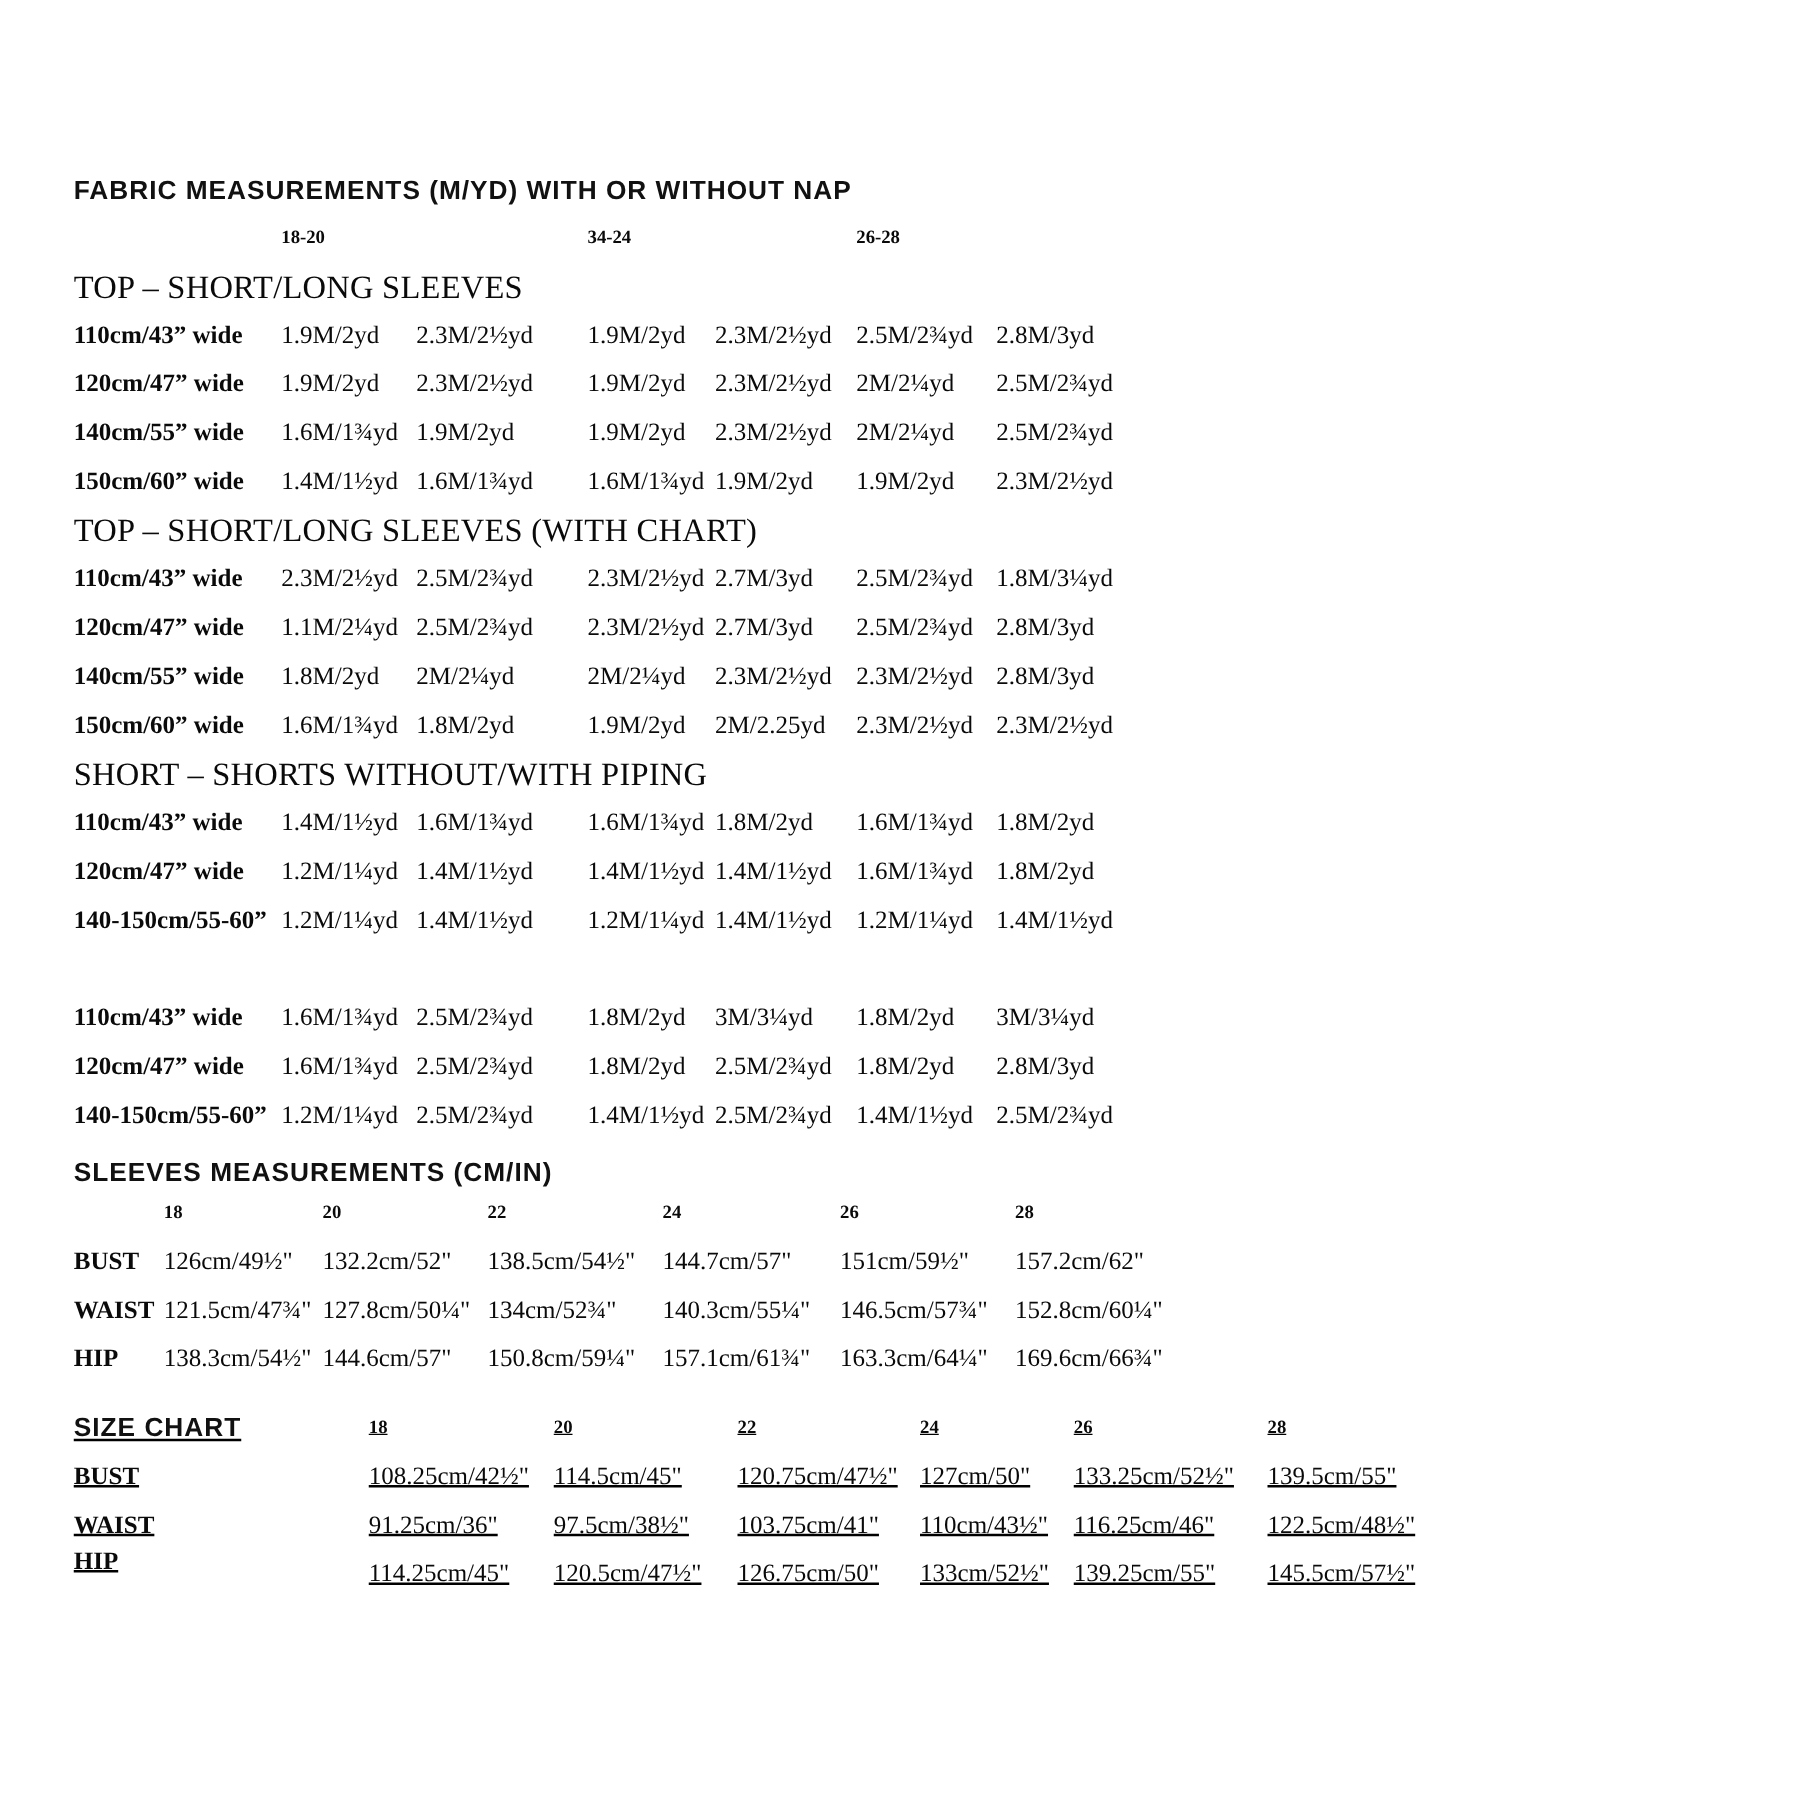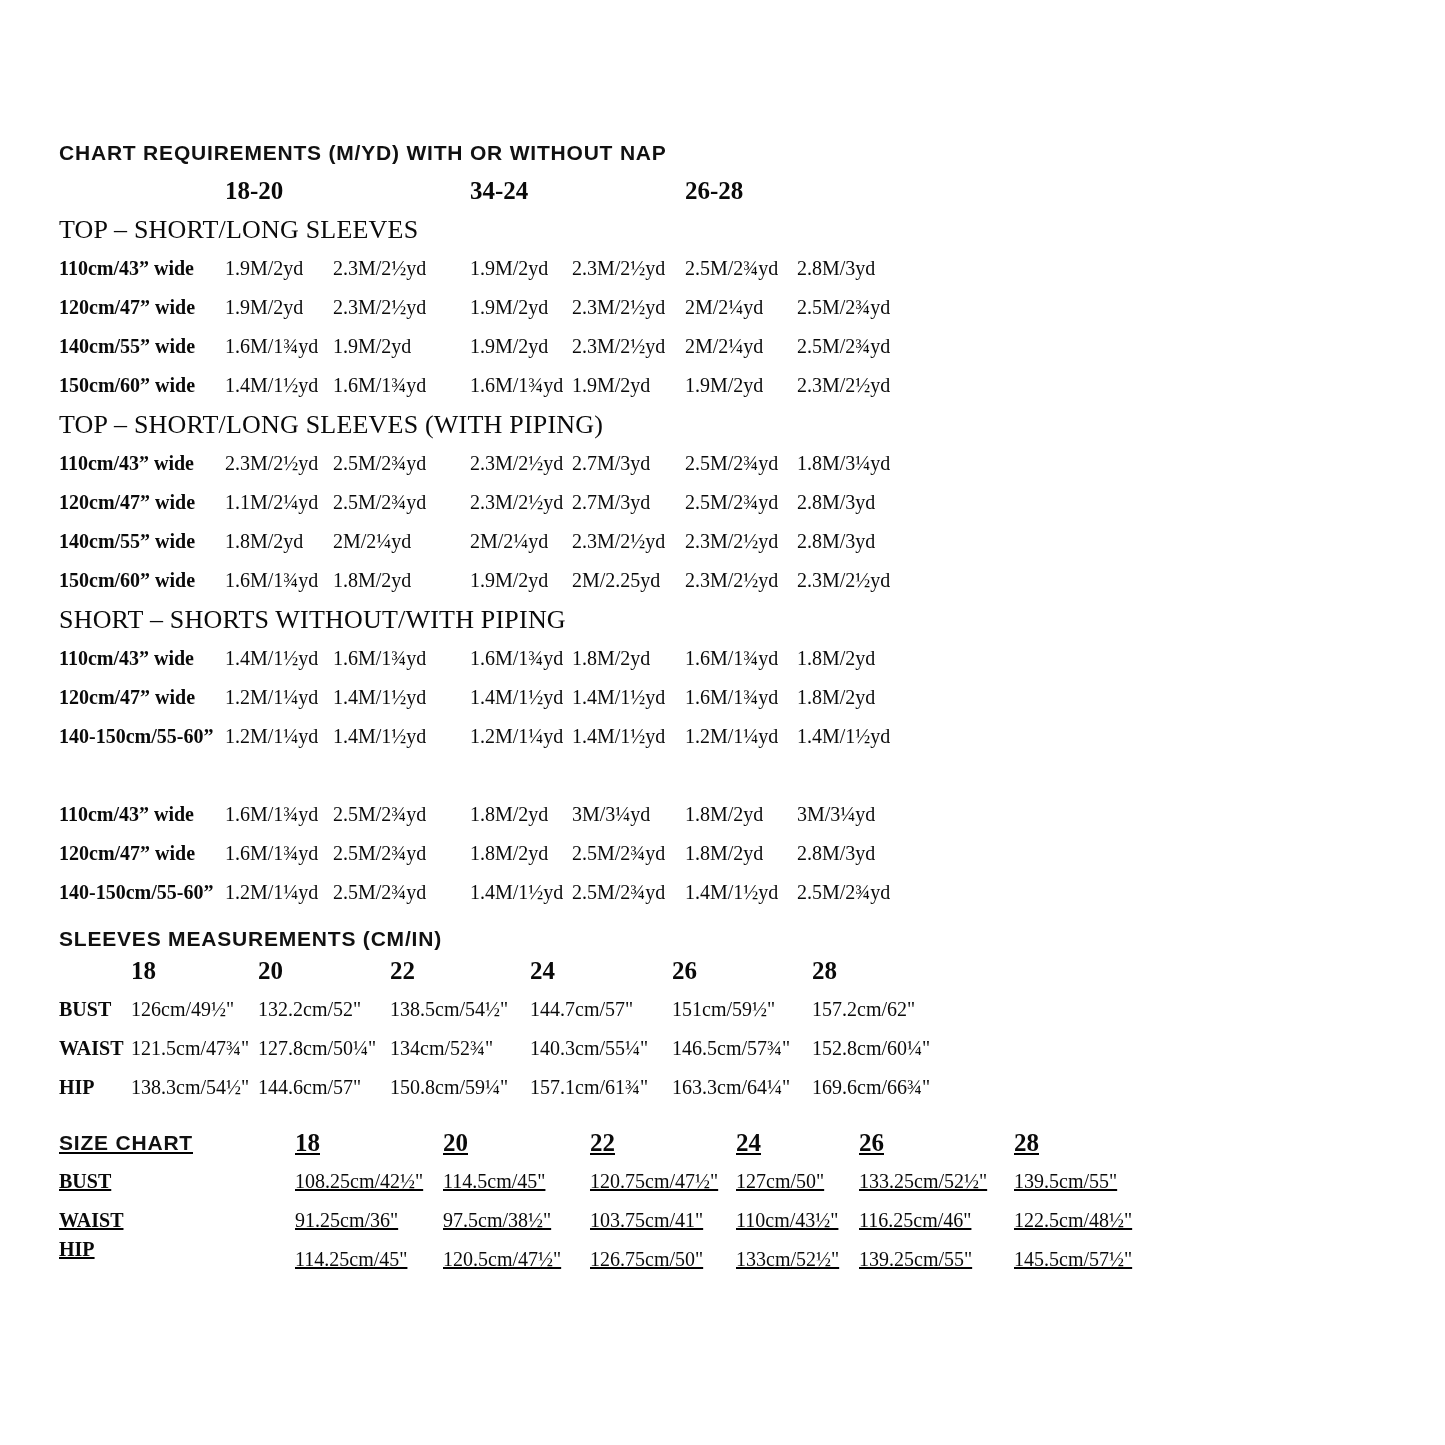--- a/index.html
+++ b/index.html
@@ -46,21 +46,21 @@
   .cell {
     display: flex;
     align-items: center;
     white-space: nowrap;
     font-family: "Liberation Serif", serif;
     font-size: 21px;
     color: #0a0a0a;
   }
   .group-h, .size-h {
     font-weight: 700;
-    font-size: 25px;
+    font-size: 15px;
   }
   .section-h {
     font-size: 26px;
     letter-spacing: 0.2px;
   }
   .row-label {
     font-weight: 700;
     font-size: 20px;
   }
   .value { font-size: 20px; }
@@ -69,21 +69,21 @@
     grid-row: 1;
     grid-column: 1;
   }
   .sc-heading-cell .doc-heading { margin: 0; }
 </style>
 </head>
 <body>
 
 <div class="page">
 
-  <div class="doc-heading h-fabric">CHART REQUIREMENTS (M/YD) WITH OR WITHOUT NAP</div>
+  <div class="doc-heading h-fabric">FABRIC MEASUREMENTS (M/YD) WITH OR WITHOUT NAP</div>
 
   <div class="grid fabric-grid">
       <div class="cell group-h" style="grid-area: 1 / 2;">18-20</div>
       <div class="cell group-h" style="grid-area: 1 / 4;">34-24</div>
       <div class="cell group-h" style="grid-area: 1 / 6;">26-28</div>
       <div class="cell section-h" style="grid-area: 2 / 1 / auto / -1;">TOP – SHORT/LONG SLEEVES</div>
       <div class="cell row-label" style="grid-area: 3 / 1;">110cm/43” wide</div>
       <div class="cell value" style="grid-area: 3 / 2;">1.9M/2yd</div>
       <div class="cell value" style="grid-area: 3 / 3;">2.3M/2½yd</div>
       <div class="cell value" style="grid-area: 3 / 4;">1.9M/2yd</div>
@@ -104,21 +104,21 @@
       <div class="cell value" style="grid-area: 5 / 5;">2.3M/2½yd</div>
       <div class="cell value" style="grid-area: 5 / 6;">2M/2¼yd</div>
       <div class="cell value" style="grid-area: 5 / 7;">2.5M/2¾yd</div>
       <div class="cell row-label" style="grid-area: 6 / 1;">150cm/60” wide</div>
       <div class="cell value" style="grid-area: 6 / 2;">1.4M/1½yd</div>
       <div class="cell value" style="grid-area: 6 / 3;">1.6M/1¾yd</div>
       <div class="cell value" style="grid-area: 6 / 4;">1.6M/1¾yd</div>
       <div class="cell value" style="grid-area: 6 / 5;">1.9M/2yd</div>
       <div class="cell value" style="grid-area: 6 / 6;">1.9M/2yd</div>
       <div class="cell value" style="grid-area: 6 / 7;">2.3M/2½yd</div>
-      <div class="cell section-h" style="grid-area: 7 / 1 / auto / -1;">TOP – SHORT/LONG SLEEVES (WITH PIPING)</div>
+      <div class="cell section-h" style="grid-area: 7 / 1 / auto / -1;">TOP – SHORT/LONG SLEEVES (WITH CHART)</div>
       <div class="cell row-label" style="grid-area: 8 / 1;">110cm/43” wide</div>
       <div class="cell value" style="grid-area: 8 / 2;">2.3M/2½yd</div>
       <div class="cell value" style="grid-area: 8 / 3;">2.5M/2¾yd</div>
       <div class="cell value" style="grid-area: 8 / 4;">2.3M/2½yd</div>
       <div class="cell value" style="grid-area: 8 / 5;">2.7M/3yd</div>
       <div class="cell value" style="grid-area: 8 / 6;">2.5M/2¾yd</div>
       <div class="cell value" style="grid-area: 8 / 7;">1.8M/3¼yd</div>
       <div class="cell row-label" style="grid-area: 9 / 1;">120cm/47” wide</div>
       <div class="cell value" style="grid-area: 9 / 2;">1.1M/2¼yd</div>
       <div class="cell value" style="grid-area: 9 / 3;">2.5M/2¾yd</div>

